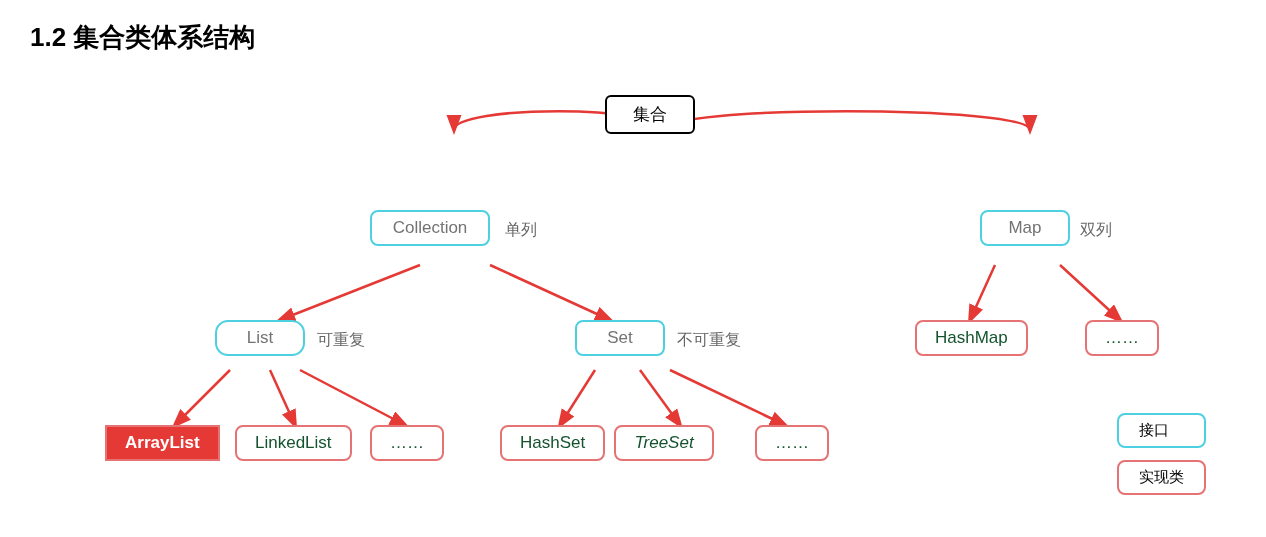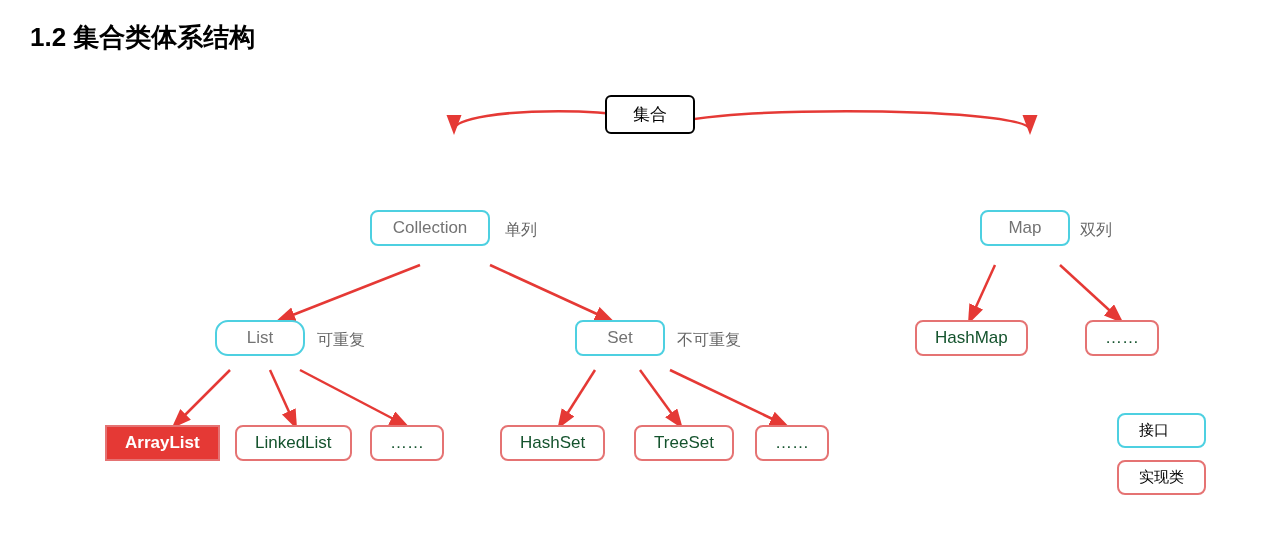--- a/index.html
+++ b/index.html
@@ -203,21 +203,21 @@
     </div>
 
     <div class="node node-impl" style="left: 340px; top: 360px; min-width: 70px;">
       <span>……</span>
     </div>
 
     <div class="node node-impl" style="left: 470px; top: 360px; min-width: 100px;">
       <span>HashSet</span>
     </div>
 
-    <div class="node node-impl" style="left: 604px; top: 360px; min-width: 100px;">
+    <div class="node node-impl" style="left: 584px; top: 360px; min-width: 100px; font-style: italic;">
       <span>TreeSet</span>
     </div>
 
     <div class="node node-impl" style="left: 725px; top: 360px; min-width: 70px;">
       <span>……</span>
     </div>
 
     <div class="legend">
       <div class="legend-item legend-interface">
         <span>接口</span>

